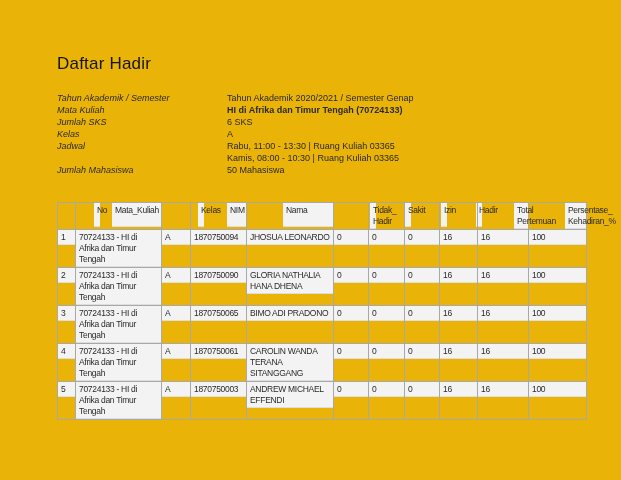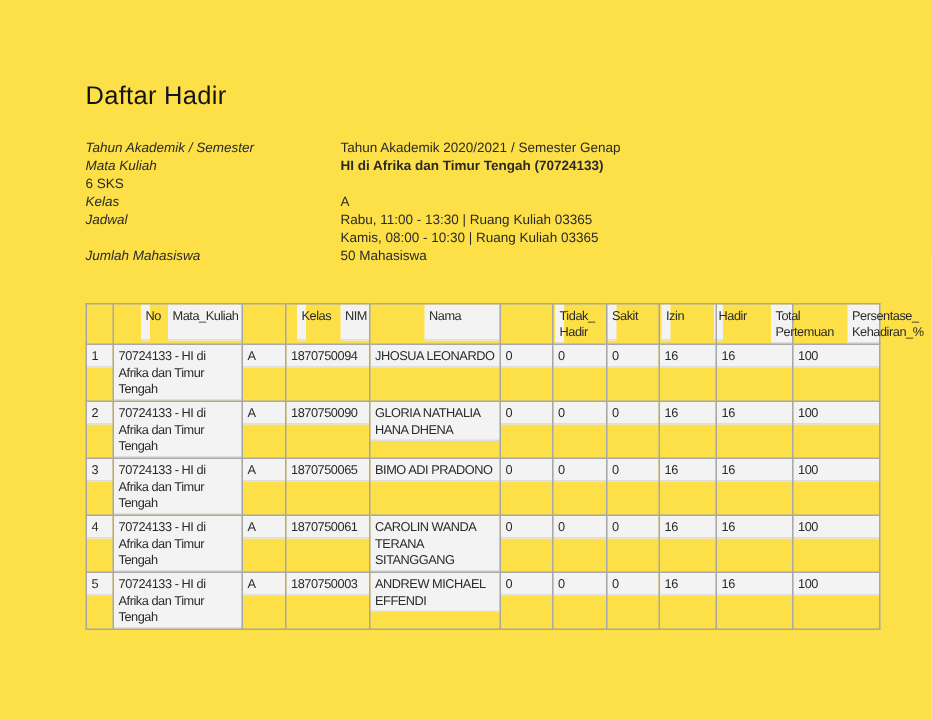--- a/index.html
+++ b/index.html
@@ -6,21 +6,21 @@
   html, body { margin: 0; padding: 0; }
   body {
     width: 621px; height: 480px;
     background: #ffffff;
     font-family: "Liberation Sans", sans-serif;
     color: #2a2a2a;
   }
   .page {
     position: relative;
     width: 621px; height: 480px;
-    background: #fde047;
+    background: #eab308;
     overflow: hidden;
   }
   .title {
     position: absolute;
     left: 57px; top: 54px;
     margin: 0;
     font-size: 17px;
     font-weight: 400;
     color: #151515;
     letter-spacing: 0.2px;
@@ -74,20 +74,21 @@
   <div class="meta">
     <div class="meta-row">
       <div class="meta-label">Tahun Akademik / Semester</div>
       <div class="meta-value">Tahun Akademik 2020/2021 / Semester Genap</div>
     </div>
     <div class="meta-row">
       <div class="meta-label">Mata Kuliah</div>
       <div class="meta-value bold">HI di Afrika dan Timur Tengah (70724133)</div>
     </div>
     <div class="meta-row">
+      <div class="meta-label">Jumlah SKS</div>
       <div class="meta-value">6 SKS</div>
     </div>
     <div class="meta-row">
       <div class="meta-label">Kelas</div>
       <div class="meta-value">A</div>
     </div>
     <div class="meta-row">
       <div class="meta-label">Jadwal</div>
       <div class="meta-value">Rabu, 11:00 - 13:30 | Ruang Kuliah 03365</div>
     </div>

